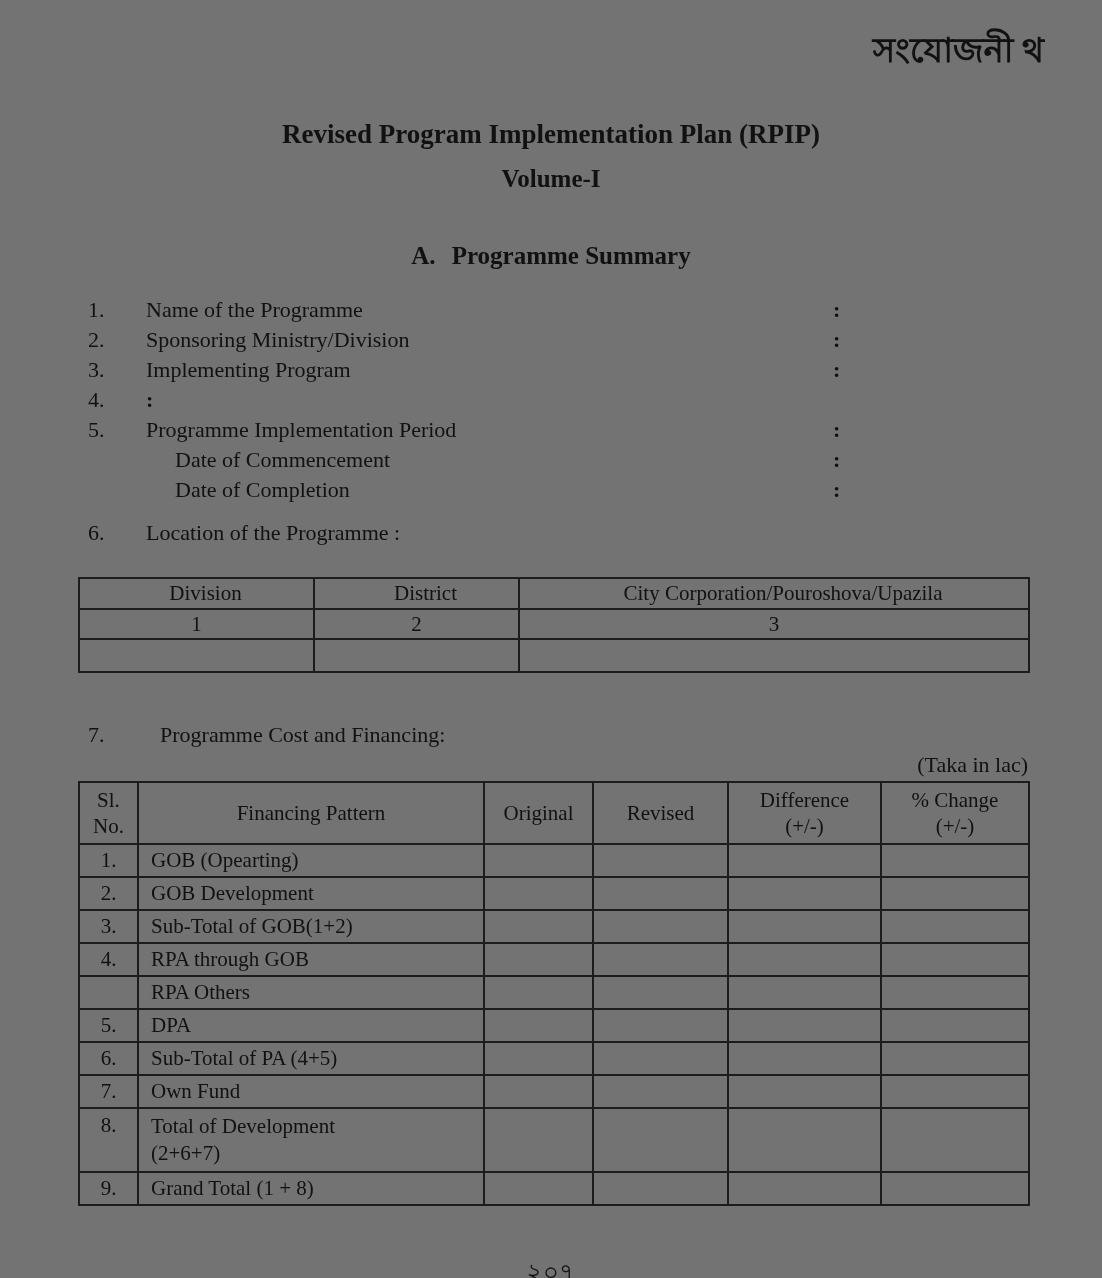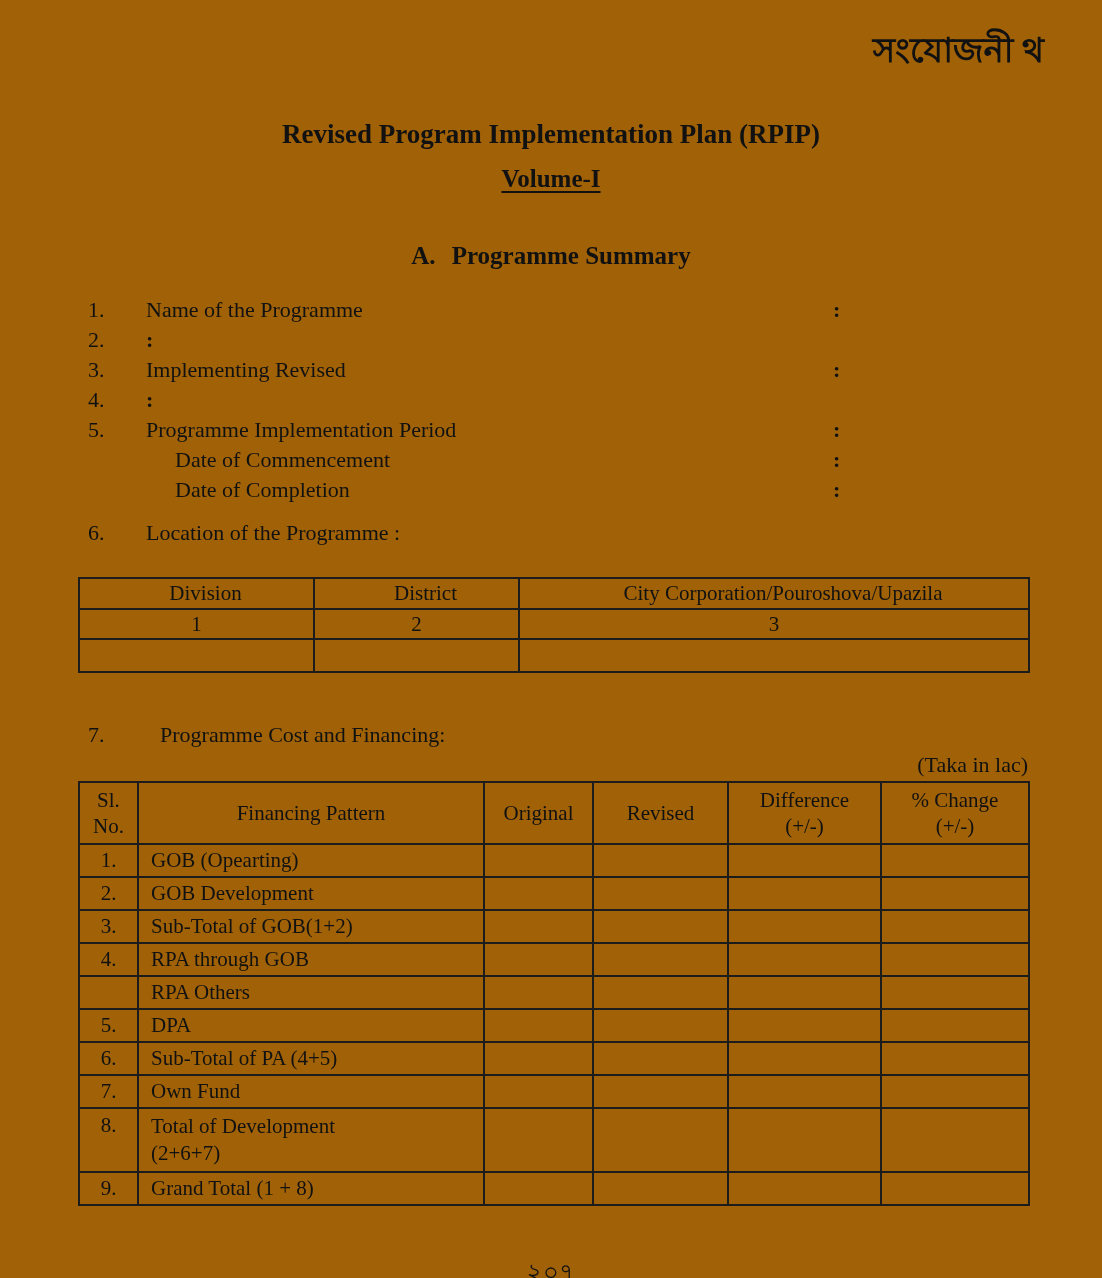--- a/index.html
+++ b/index.html
@@ -2,21 +2,21 @@
 <html><head>
 <meta charset="utf-8">
 <style>
   * { margin: 0; padding: 0; box-sizing: border-box; }
   html, body { background: #e8e8e8; }
   .page {
     position: relative;
     width: 1102px;
     height: 1278px;
     margin: 0 auto;
-    background: #a16207;
+    background: #737373;
     color: #111111;
     font-family: "Liberation Serif", "DejaVu Serif", serif;
     overflow: hidden;
   }
   
   .annex {
     margin-top: 26px;
     padding-right: 58px;
     text-align: right;
     font-size: 34px;
@@ -32,21 +32,20 @@
     line-height: 34px;
   }
   .volume-title {
     margin-top: 12px;
     text-align: center;
     font-size: 25px;
     font-weight: 700;
     line-height: 32px;
   }
   .volume-title span {
-    text-decoration: underline;
     text-underline-offset: 4px;
     text-decoration-thickness: 2px;
   }
   .section-heading {
     margin-top: 46px;
     text-align: center;
     font-size: 25px;
     font-weight: 700;
     line-height: 30px;
   }
@@ -147,25 +146,26 @@
   </div>
 
   <div class="summary-list">
     <div class="s-row">
       <span class="s-num">1.</span>
       <span class="s-label">Name of the Programme</span>
       <span class="s-colon">:</span>
     </div>
     <div class="s-row">
       <span class="s-num">2.</span>
+      <span class="s-label">Sponsoring Ministry/Division</span>
       <span class="s-colon">:</span>
     </div>
     <div class="s-row">
       <span class="s-num">3.</span>
-      <span class="s-label">Implementing Revised</span>
+      <span class="s-label">Implementing Program</span>
       <span class="s-colon">:</span>
     </div>
     <div class="s-row">
       <span class="s-num">4.</span>
       <span class="s-colon">:</span>
     </div>
     <div class="s-row">
       <span class="s-num">5.</span>
       <span class="s-label">Programme Implementation Period</span>
       <span class="s-colon">:</span>

